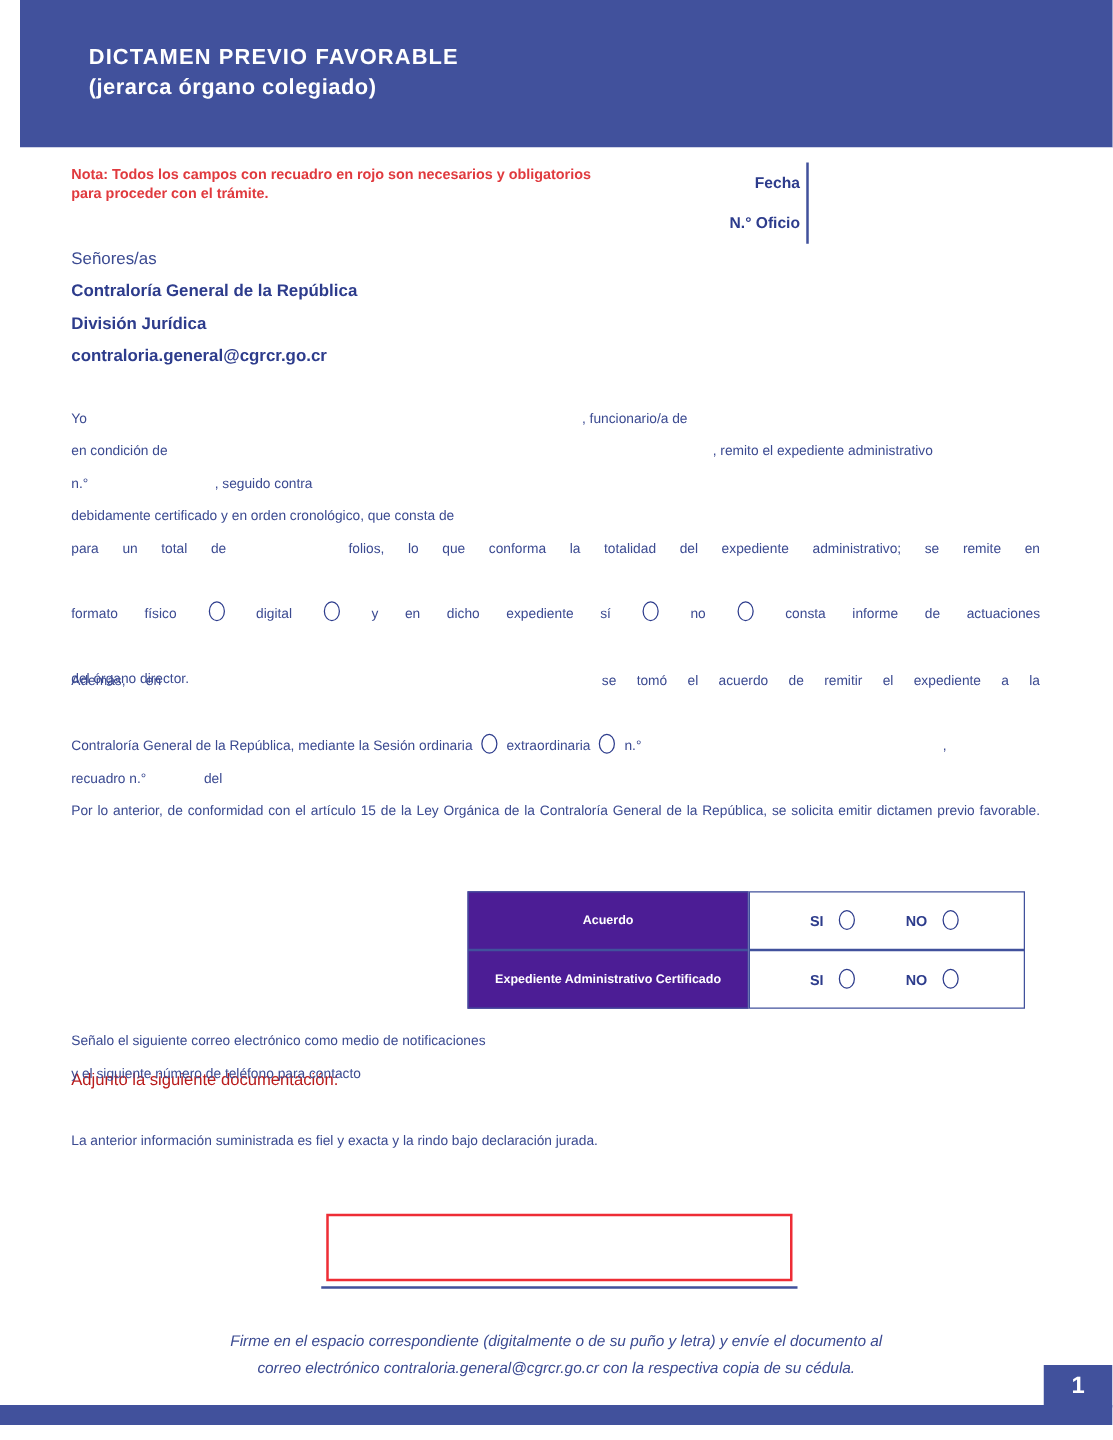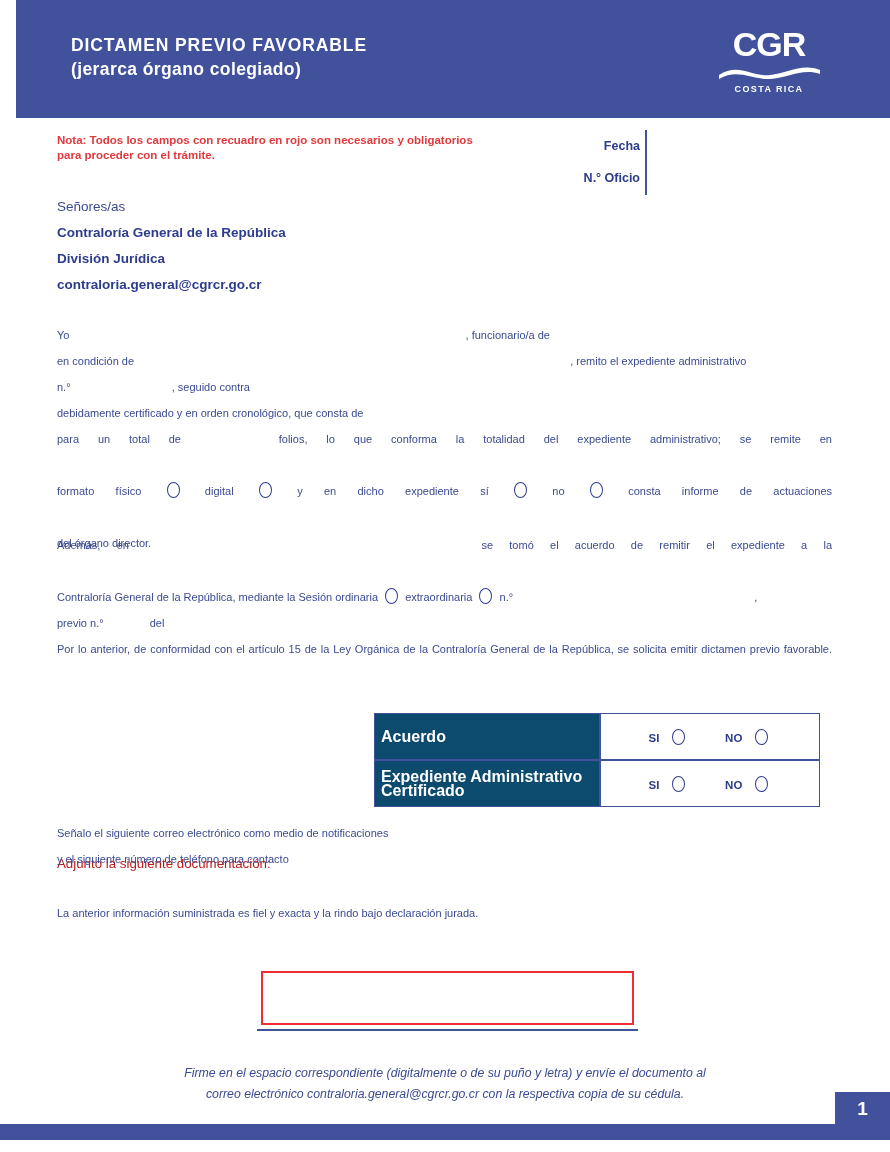--- a/index.html
+++ b/index.html
@@ -182,25 +182,25 @@
     border-collapse: separate;
     border-spacing: 0;
   }
   .doc-table td {
     border: 1px solid #41519c;
     padding: 0;
     height: 37px;
     vertical-align: middle;
   }
   .doc-table .th-cell {
-    background: #0c4a6e;
+    background: #4c1d95;
     color: #ffffff;
-    font-size: 16px;
-    font-weight: bold;
-    text-align: left;
+    font-size: 10px;
+    font-weight: bold;
+    text-align: center;
     width: 218px;
     line-height: 14px;
     padding: 4px 6px;
   }
   .doc-table .ans-cell {
     background: #ffffff;
     width: 226px;
     text-align: center;
     padding: 4px 0;
   }
@@ -279,27 +279,20 @@
 </style>
 </head>
 <body>
 
 <div class="header">
   <div class="header-title">
     <span>DICTAMEN PREVIO FAVORABLE</span>
     <span class="line2">(jerarca órgano colegiado)</span>
   </div>
 
-  <div class="logo">
-    <div class="logo-word">CGR</div>
-    <svg class="logo-wave" viewBox="0 0 103 17">
-      <path d="M1 11 C 20 -2, 34 13, 52 11 C 70 9, 84 -1, 102 6 L 102 10 C 84 4, 70 14, 52 15 C 34 16, 20 4, 1 15 Z" fill="#ffffff"></path>
-    </svg>
-    <div class="logo-sub">COSTA RICA</div>
-  </div>
 </div>
 
 <div class="sheet">
 
   <div class="nota">Nota: Todos los campos con recuadro en rojo son necesarios y obligatorios para proceder con el trámite.</div>
 
   <div class="fecha-labels">
     <div>Fecha</div>
     <div>N.° Oficio</div>
   </div>
@@ -363,21 +356,21 @@
     <p class="para">
       <span>Contraloría General de la República, mediante la Sesión ordinaria</span>
       <span class="radio"></span>
       <span>extraordinaria</span>
       <span class="radio"></span>
       <span>n.°</span>
       <span class="gap-m"></span>
       <span>,</span>
     </p>
     <p class="para">
-      <span>previo n.°</span>
+      <span>recuadro n.°</span>
       <span class="gap-xs"></span>
       <span>del</span>
       <span class="gap-m"></span>
     </p>
   </div>
 
   <div class="body-text justified" style="top:518px;">
     <p class="para justified">Por lo anterior, de conformidad con el artículo 15 de la Ley Orgánica de la Contraloría General de la República, se solicita emitir dictamen previo favorable.</p>
   </div>
 

